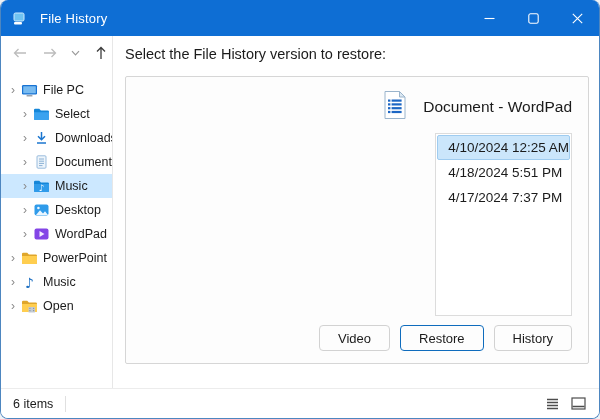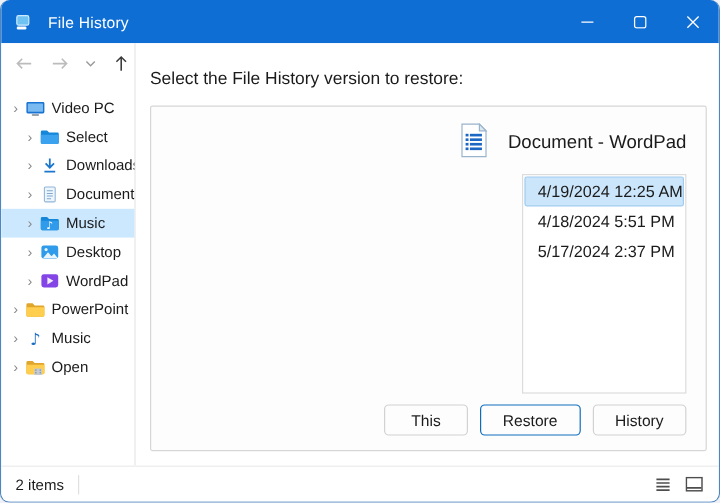--- a/index.html
+++ b/index.html
@@ -32,21 +32,21 @@
     height:24px; display:flex; align-items:center; font-size:12.5px; color:#1b1b1b;
     cursor:default; white-space:nowrap;
   }
   .tree-item.ind0 { padding-left:6px; }
   .tree-item.ind1 { padding-left:18px; }
   .tree-item.selected { background:#cce8ff; }
   .tw { width:12px; text-align:center; color:#8a8a8a; font-size:12px; line-height:1; flex:0 0 auto; }
   .ticon { width:17px; height:16px; margin:0 5px 0 2px; display:inline-flex; flex:0 0 auto; }
   .tlabel { overflow:hidden; }
   
-  .main { flex:1 1 auto; padding:20px 10px 0 12px; min-width:0; }
+  .main { flex:1 1 auto; padding:8px 10px 0 12px; min-width:0; }
   .heading { font-size:14.5px; color:#1b1b1b; height:22px; margin-top:2px; margin-bottom:8px; }
   .panel {
     border:1px solid #d6d6d6; border-radius:2px; background:#fdfdfd;
     height:288px; padding:12px 16px 12px 14px; display:flex; flex-direction:column;align-items:flex-end;
   }
   .doc-header { display:flex; align-items:center; gap:15px; margin:2px 0 10px 6px; height:32px; }
   .doc-title { font-size:15.5px; color:#1b1b1b; }
   .version-list { border:1px solid #dcdcdc; background:#ffffff; height:186px; padding:1px; overflow:hidden; }
   .vrow {
     height:25px; display:flex; align-items:center; padding-left:10px;
@@ -132,21 +132,21 @@
 
         <div class="tree-item ind0">
           <span class="tw">›</span>
           <span class="ticon">
             <svg width="17" height="16" viewBox="0 0 17 16">
                 <rect x="1" y="3" width="15" height="9.5" rx="1.2" fill="#1873d3"></rect>
                 <rect x="2.2" y="4.2" width="12.6" height="7" rx="0.5" fill="#79bbf0"></rect>
                 <rect x="5.5" y="13" width="6" height="1.6" rx="0.6" fill="#9aa3ad"></rect>
               </svg>
           </span>
-          <span class="tlabel">Video PC</span>
+          <span class="tlabel">File PC</span>
         </div>
 
         <div class="tree-item ind1">
           <span class="tw">›</span>
           <span class="ticon">
             <svg width="17" height="16" viewBox="0 0 17 16">
                 <path d="M1 4 a1.2 1.2 0 0 1 1.2-1.2 h4 l1.7 1.7 h6.9 a1.2 1.2 0 0 1 1.2 1.2 v7 a1.2 1.2 0 0 1 -1.2 1.2 H2.2 A1.2 1.2 0 0 1 1 12.7 z" fill="#1586d8"></path>
                 <path d="M1 6.2 h15 v6.5 a1.2 1.2 0 0 1 -1.2 1.2 H2.2 A1.2 1.2 0 0 1 1 12.7 z" fill="#3aa2ef"></path>
               </svg>
           </span>
@@ -268,37 +268,37 @@
                   <rect x="9.6" y="17.1" width="10" height="2.2"></rect>
                 <rect x="6" y="20.9" width="2.4" height="2.2"></rect>
                   <rect x="9.6" y="20.9" width="10" height="2.2"></rect>
               </g>
             </svg>
           </span>
           <span class="doc-title">Document - WordPad</span>
         </div>
 
         <div class="version-list">
-          <div class="vrow selected">4/19/2024 12:25 AM</div>
+          <div class="vrow selected">4/10/2024 12:25 AM</div>
           <div class="vrow">4/18/2024 5:51 PM</div>
-          <div class="vrow">5/17/2024 2:37 PM</div>
+          <div class="vrow">4/17/2024 7:37 PM</div>
         </div>
 
         <div class="btnrow">
-          <button class="btn">This</button>
+          <button class="btn">Video</button>
           <button class="btn focused">Restore</button>
           <button class="btn">History</button>
         </div>
       </div>
     </div>
 
   </div>
 
   <div class="statusbar">
-    <span class="status-text">2 items</span>
+    <span class="status-text">6 items</span>
     <span class="status-sep"></span>
     <div class="view-toggles">
       <button class="viewbtn">
         <svg width="13" height="12" viewBox="0 0 13 12">
           <path d="M1 1.5 h11 M1 4.5 h11 M1 7.5 h11 M1 10.5 h11" stroke="#4d4d4d" stroke-width="1.4"></path>
         </svg>
       </button>
       <button class="viewbtn">
         <svg width="15" height="13" viewBox="0 0 15 13">
           <rect x="1" y="1" width="13" height="11" fill="none" stroke="#4d4d4d" stroke-width="1.2"></rect>

